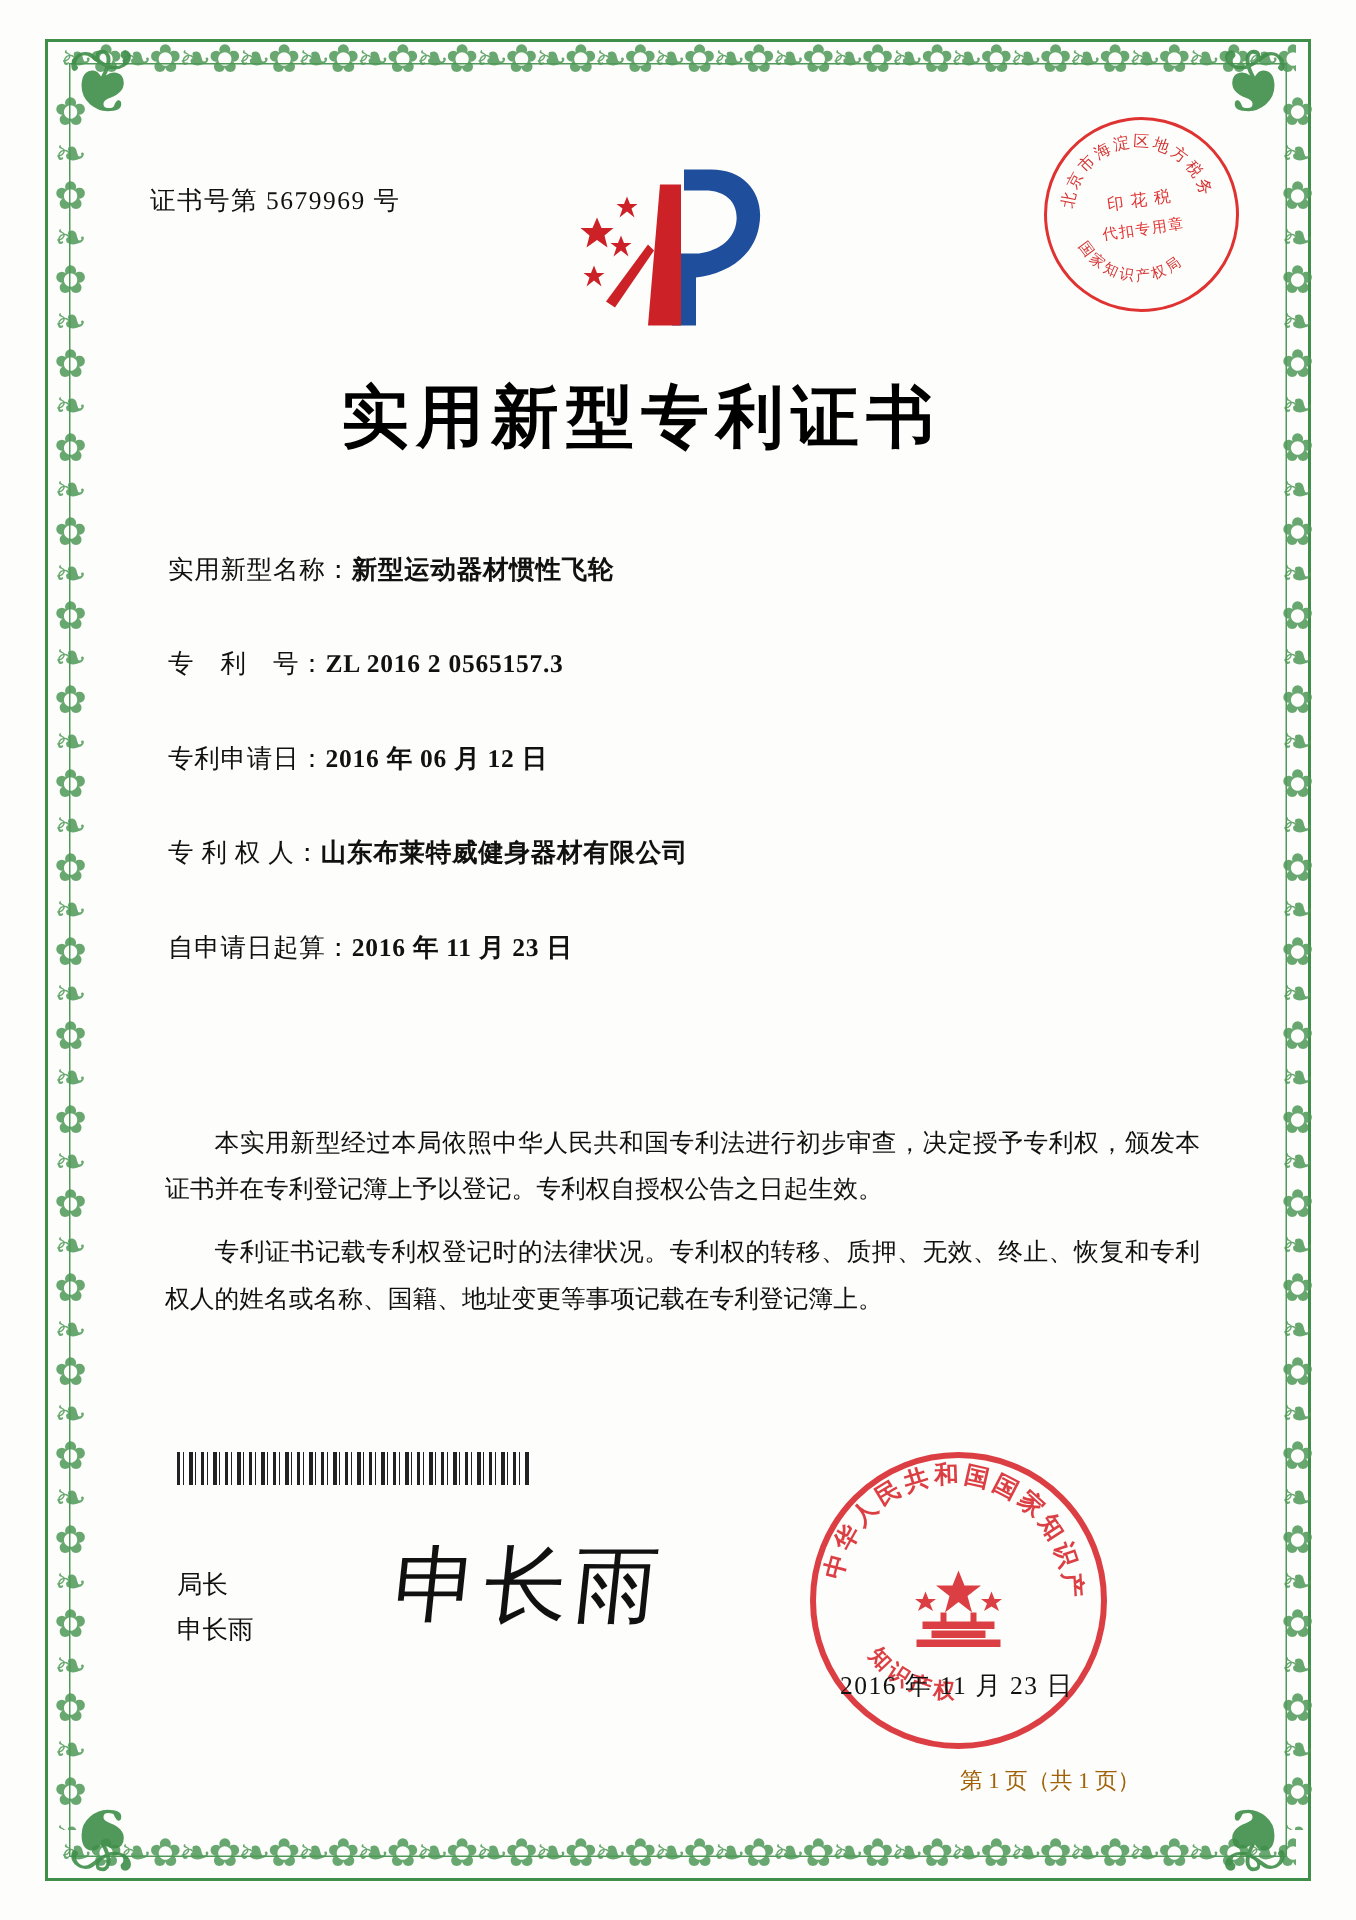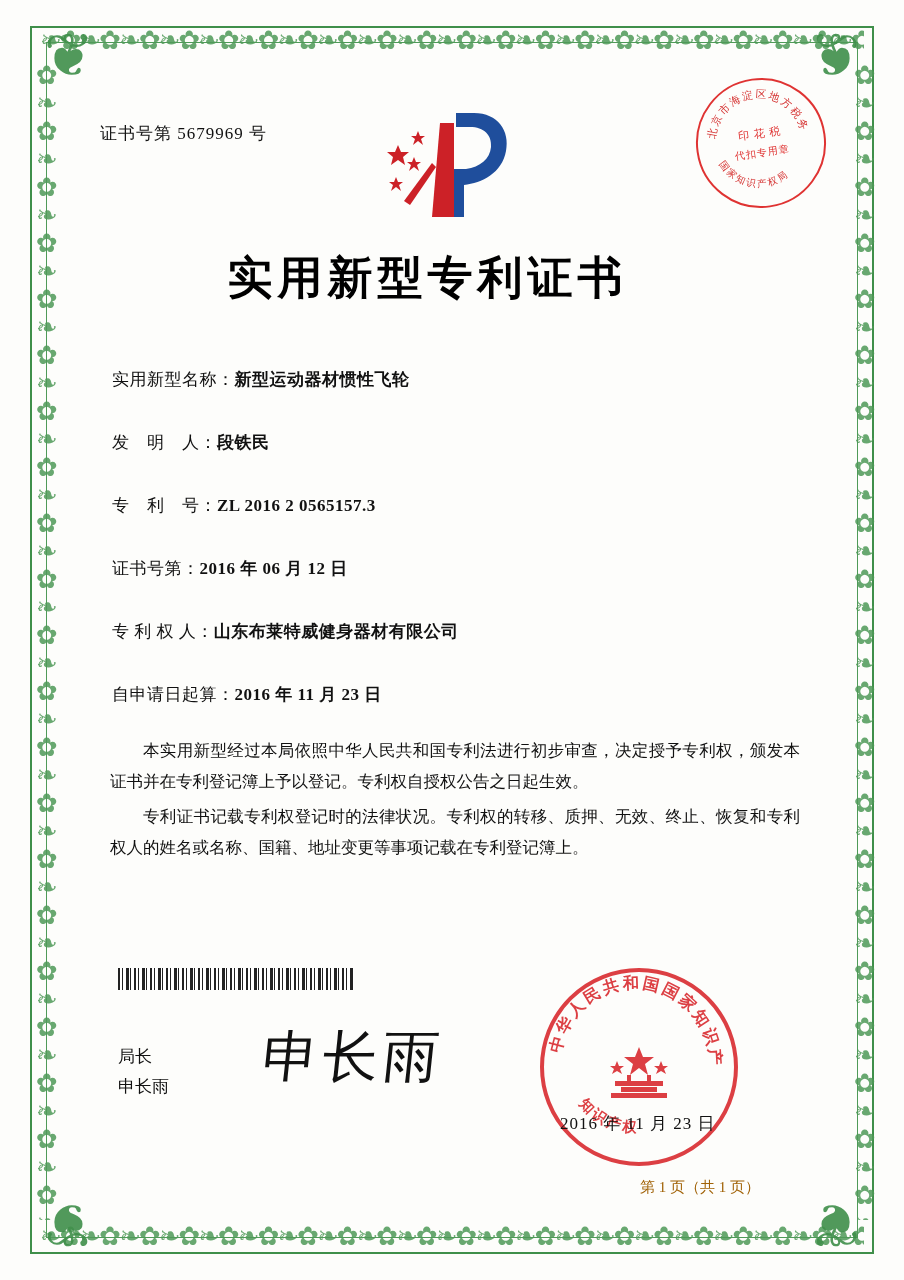--- a/index.html
+++ b/index.html
@@ -183,21 +183,21 @@
     position: absolute;
     left: 110px;
     top: 735px;
     width: 690px;
     font-size: 16.5px;
     line-height: 31px;
     color: #111;
     text-align: justify;
   }
   .body-text p {
-    margin: 0 0 4px 0;
+    margin: 11px 0 4px 0;
     text-indent: 2em;
   }
 
   
   .barcode {
     position: absolute;
     left: 118px;
     top: 968px;
     width: 236px;
     height: 22px;
@@ -332,27 +332,24 @@
     <div class="seal-line seal-l2">代扣专用章</div>
   </div>
 
   <div class="main-title">实用新型专利证书</div>
 
   <div class="fields">
     <div class="field-row">
       <span class="field-label">实用新型名称：</span><span class="field-value">新型运动器材惯性飞轮</span>
     </div>
     <div class="field-row">
-      <span class="field-label">发　明　人：</span><span class="field-value">段铁民</span>
+      <span class="field-label">专　利　号：</span><span class="field-value">ZL 2016 2 0565157.3</span>
     </div>
     <div class="field-row">
-      <span class="field-label">专　利　号：</span><span class="field-value">ZL 2016 2 0565157.3</span>
-    </div>
-    <div class="field-row">
-      <span class="field-label">证书号第：</span><span class="field-value">2016 年 06 月 12 日</span>
+      <span class="field-label">专利申请日：</span><span class="field-value">2016 年 06 月 12 日</span>
     </div>
     <div class="field-row">
       <span class="field-label">专 利 权 人：</span><span class="field-value">山东布莱特威健身器材有限公司</span>
     </div>
     <div class="field-row">
       <span class="field-label">自申请日起算：</span><span class="field-value">2016 年 11 月 23 日</span>
     </div>
   </div>
 
   <div class="body-text">

